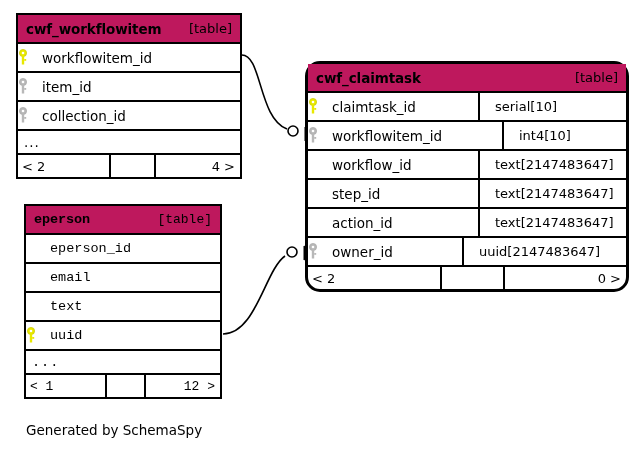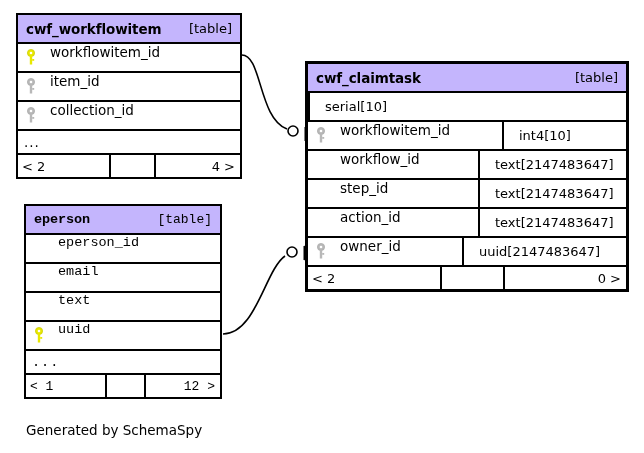--- a/index.html
+++ b/index.html
@@ -34,24 +34,25 @@
 
   
   .table-box {
     position: absolute;
     background: #ffffff;
     border: 2px solid #000000;
     box-sizing: border-box;
   }
   .table-box.focal {
     border-width: 3px;
+    border-radius: 15px;
   }
 
   .tbl-header {
-    background: #c4b5fd;
+    background: #be185d;
     border-bottom: 2px solid #000000;
     box-sizing: border-box;
     display: flex;
     align-items: center;
     justify-content: space-between;
     padding: 0 8px;
     height: 29px;
   }
   .tbl-name {
     font-weight: bold;
@@ -69,23 +70,23 @@
     display: flex;
     align-items: stretch;
     height: 29px;
     border-bottom: 2px solid #000000;
     box-sizing: border-box;
   }
   .tbl-row:last-child { border-bottom: none; }
 
   .col-name {
     display: flex;
+    align-items: center;
     flex: 1 1 auto;
     min-width: 0;
-    padding-left: 8px;
     box-sizing: border-box;
   }
   .col-type {
     display: flex;
     align-items: center;
     box-sizing: border-box;
     padding-left: 15px;
     border-left: 2px solid #000000;
     font-size: 13px;
     white-space: nowrap;
@@ -297,20 +298,31 @@
   </div>
 
   <div class="table-box focal" id="tbl-cwf_claimtask" style="left:305px; top:61px; width:324px;">
 
     <div class="tbl-header">
       <span class="tbl-name">cwf_claimtask</span>
       <span class="tbl-tag">[table]</span>
     </div>
 
     <div class="tbl-row">
+      <div class="col-name">
+        <span class="key-slot">
+          <svg width="10" height="17" viewBox="0 0 10 17">
+            <circle cx="5" cy="4" r="3.6" fill="#e8e800" stroke="#c9c900" stroke-width="0.7"></circle>
+            <circle cx="5" cy="4" r="1.3" fill="#ffffff"></circle>
+            <rect x="3.8" y="6.5" width="2.4" height="9" fill="#e8e800"></rect>
+            <rect x="6.2" y="10" width="2" height="1.8" fill="#e8e800"></rect>
+          </svg>
+        </span>
+        <span class="col-label">claimtask_id</span>
+      </div>
       <div class="col-type" style="width:148px;">serial[10]</div>
     </div>
 
     <div class="tbl-row">
       <div class="col-name">
         <span class="key-slot">
           <svg width="10" height="17" viewBox="0 0 10 17">
             <circle cx="5" cy="4" r="3.6" fill="#b8b8b8" stroke="#a8a8a8" stroke-width="0.7"></circle>
             <circle cx="5" cy="4" r="1.3" fill="#ffffff"></circle>
             <rect x="3.8" y="6.5" width="2.4" height="9" fill="#b8b8b8"></rect>

